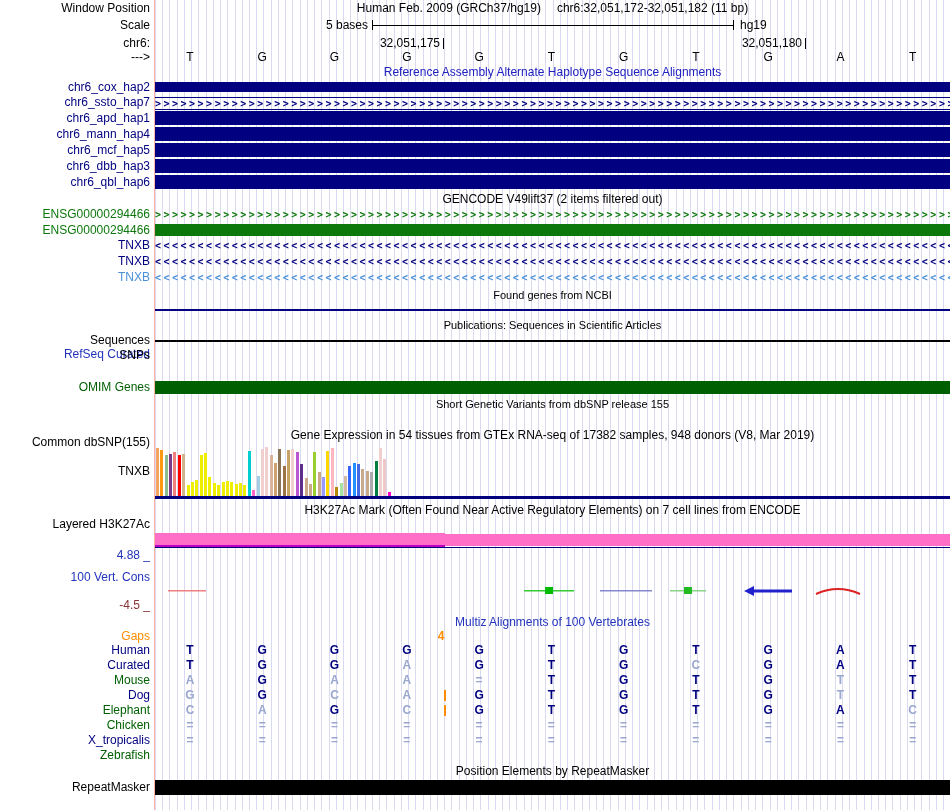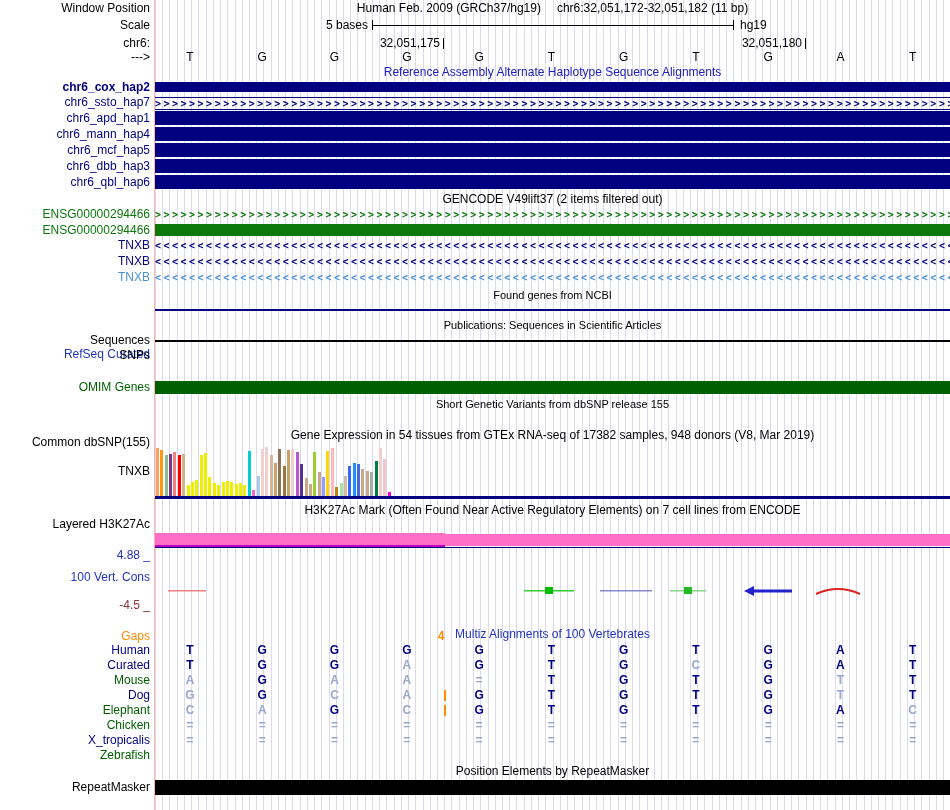--- a/index.html
+++ b/index.html
@@ -126,39 +126,39 @@
   <div class="ctr" style="top:504px">H3K27Ac Mark (Often Found Near Active Regulatory Elements) on 7 cell lines from ENCODE</div>
   <div class="lbl" style="top:518px">Layered H3K27Ac</div>
   <div style="position: absolute; left: 155px; top: 533px; width: 290px; height: 12px; border-bottom: 2px solid rgb(192, 0, 192); background: rgb(255, 110, 199);"></div>
   <div style="position: absolute; left: 445px; top: 534px; width: 505px; height: 12px; background: rgb(255, 110, 199);"></div>
   <div class="tbar" style="top:547px;height:1px;background:#000080"></div>
 
   <div class="lbl" style="top: 549px; color: rgb(34, 51, 187);">4.88 _</div>
   <div class="lbl" style="top: 571px; color: rgb(34, 51, 187);">100 Vert. Cons</div>
   <div class="lbl" style="top: 599px; color: rgb(136, 51, 51);">-4.5 _</div>
 
-  <div class="ctr" style="top: 616px; color: rgb(34, 51, 187); margin-top: 12px;">Multiz Alignments of 100 Vertebrates</div>
+  <div class="ctr" style="top: 616px; color: rgb(34, 51, 187);">Multiz Alignments of 100 Vertebrates</div>
   <div class="lbl" style="top: 630px; color: rgb(255, 140, 0);">Gaps</div>
   <div class="txt" style="top: 630px; left: 433px; width: 16px; text-align: center; font-weight: bold; color: rgb(255, 140, 0);">4</div>
 
   <div class="ctr" style="top:765px">Position Elements by RepeatMasker</div>
   <div class="lbl" style="top:781px">RepeatMasker</div>
   <div class="tbar" style="top: 780px; height: 15px; background: rgb(0, 0, 0);"></div>
 <div class="base" style="left: 182px; top: 51px; width: 16px;">T</div>
     <div class="base" style="left: 254.27px; top: 51px; width: 16px;">G</div>
     <div class="base" style="left: 326.54px; top: 51px; width: 16px;">G</div>
     <div class="base" style="left: 398.81px; top: 51px; width: 16px;">G</div>
     <div class="base" style="left: 471.08px; top: 51px; width: 16px;">G</div>
     <div class="base" style="left: 543.35px; top: 51px; width: 16px;">T</div>
     <div class="base" style="left: 615.62px; top: 51px; width: 16px;">G</div>
     <div class="base" style="left: 687.89px; top: 51px; width: 16px;">T</div>
     <div class="base" style="left: 760.16px; top: 51px; width: 16px;">G</div>
     <div class="base" style="left: 832.43px; top: 51px; width: 16px;">A</div>
     <div class="base" style="left: 904.7px; top: 51px; width: 16px;">T</div>
-    <div class="lbl" style="top: 81px; color: rgb(0, 0, 128); font-weight: bold;">chr6_cox_hap2</div>
+    <div class="lbl" style="top: 81px; color: rgb(0, 0, 128);">chr6_cox_hap2</div>
     <div class="tbar" style="top: 82px; height: 10px; background: rgb(0, 0, 128);"></div>
     <div class="lbl" style="top: 96px; color: rgb(0, 0, 128);">chr6_ssto_hap7</div>
     <div class="chev" style="top: 97px; height: 11px; line-height: 11px; color: rgb(0, 0, 128); border-top: 1px solid rgb(0, 0, 128); border-bottom: 1px solid rgb(0, 0, 128);">&gt;&gt;&gt;&gt;&gt;&gt;&gt;&gt;&gt;&gt;&gt;&gt;&gt;&gt;&gt;&gt;&gt;&gt;&gt;&gt;&gt;&gt;&gt;&gt;&gt;&gt;&gt;&gt;&gt;&gt;&gt;&gt;&gt;&gt;&gt;&gt;&gt;&gt;&gt;&gt;&gt;&gt;&gt;&gt;&gt;&gt;&gt;&gt;&gt;&gt;&gt;&gt;&gt;&gt;&gt;&gt;&gt;&gt;&gt;&gt;&gt;&gt;&gt;&gt;&gt;&gt;&gt;&gt;&gt;&gt;&gt;&gt;&gt;&gt;&gt;&gt;&gt;&gt;&gt;&gt;&gt;&gt;&gt;&gt;&gt;&gt;&gt;&gt;&gt;&gt;&gt;&gt;&gt;&gt;&gt;&gt;&gt;&gt;&gt;&gt;&gt;&gt;&gt;&gt;&gt;&gt;&gt;&gt;&gt;&gt;&gt;&gt;&gt;&gt;&gt;&gt;&gt;&gt;&gt;&gt;&gt;&gt;&gt;&gt;&gt;&gt;&gt;&gt;&gt;&gt;&gt;&gt;&gt;&gt;&gt;&gt;&gt;&gt;&gt;&gt;&gt;&gt;&gt;&gt;&gt;&gt;&gt;&gt;&gt;&gt;&gt;&gt;&gt;&gt;&gt;&gt;&gt;&gt;&gt;&gt;&gt;&gt;&gt;&gt;&gt;&gt;&gt;&gt;&gt;&gt;</div>
     <div class="lbl" style="top: 112px; color: rgb(0, 0, 128);">chr6_apd_hap1</div>
     <div class="tbar" style="top: 111px; height: 14px; background: rgb(0, 0, 128);"></div>
     <div class="lbl" style="top: 128px; color: rgb(0, 0, 128);">chr6_mann_hap4</div>
     <div class="tbar" style="top: 127px; height: 14px; background: rgb(0, 0, 128);"></div>
     <div class="lbl" style="top: 144px; color: rgb(0, 0, 128);">chr6_mcf_hap5</div>
     <div class="tbar" style="top: 143px; height: 14px; background: rgb(0, 0, 128);"></div>
     <div class="lbl" style="top: 160px; color: rgb(0, 0, 128);">chr6_dbb_hap3</div>

